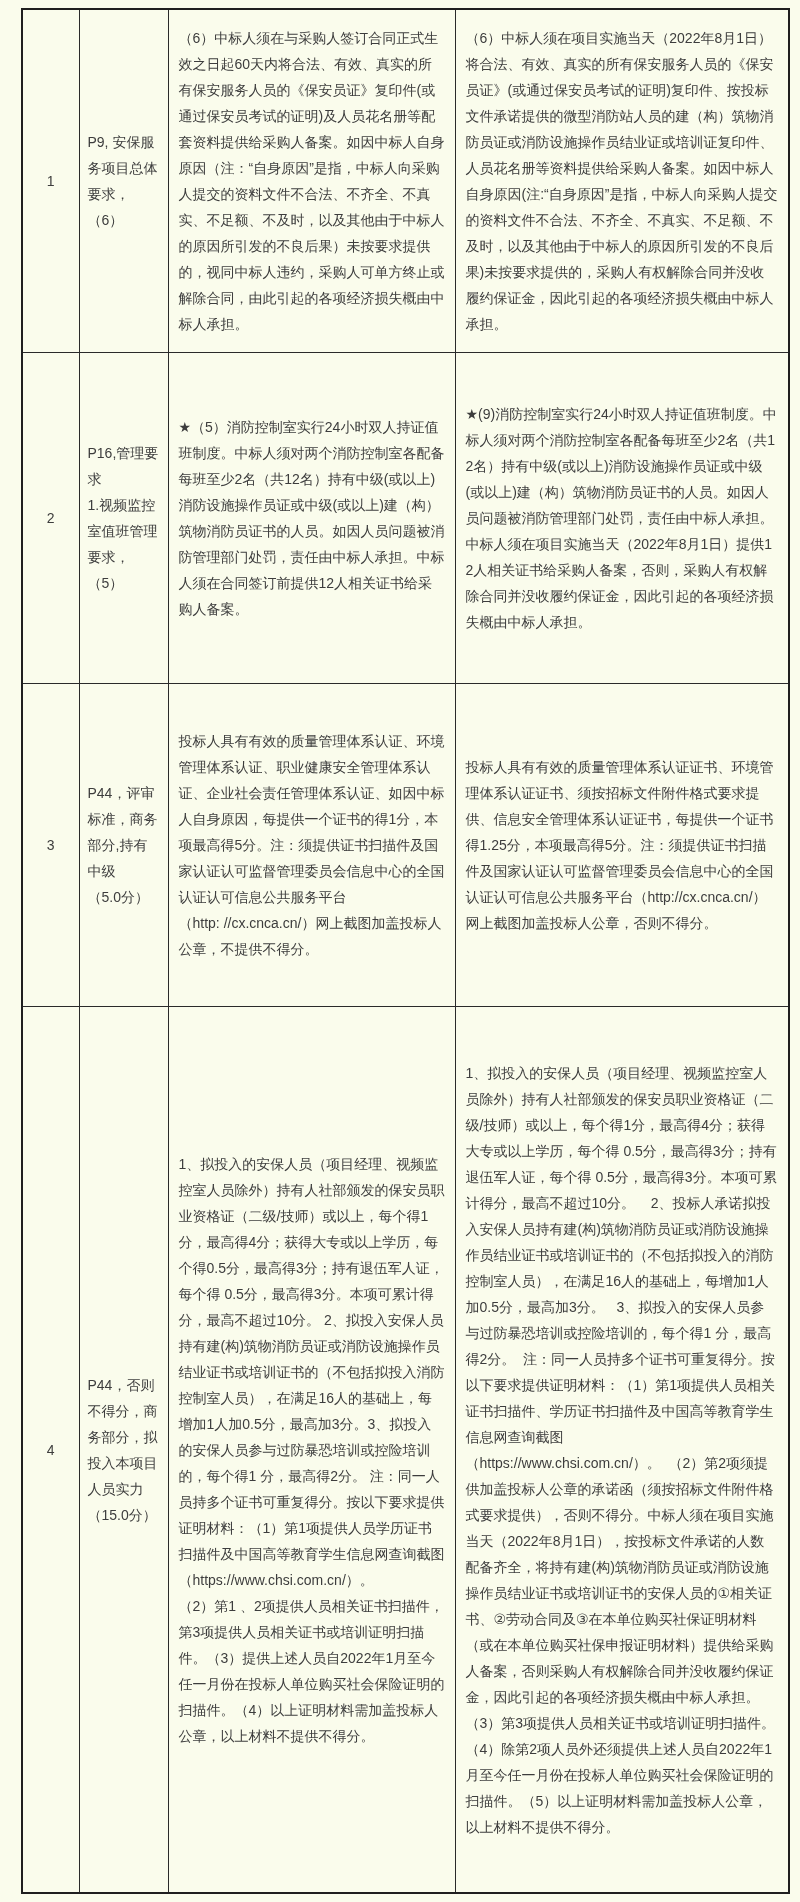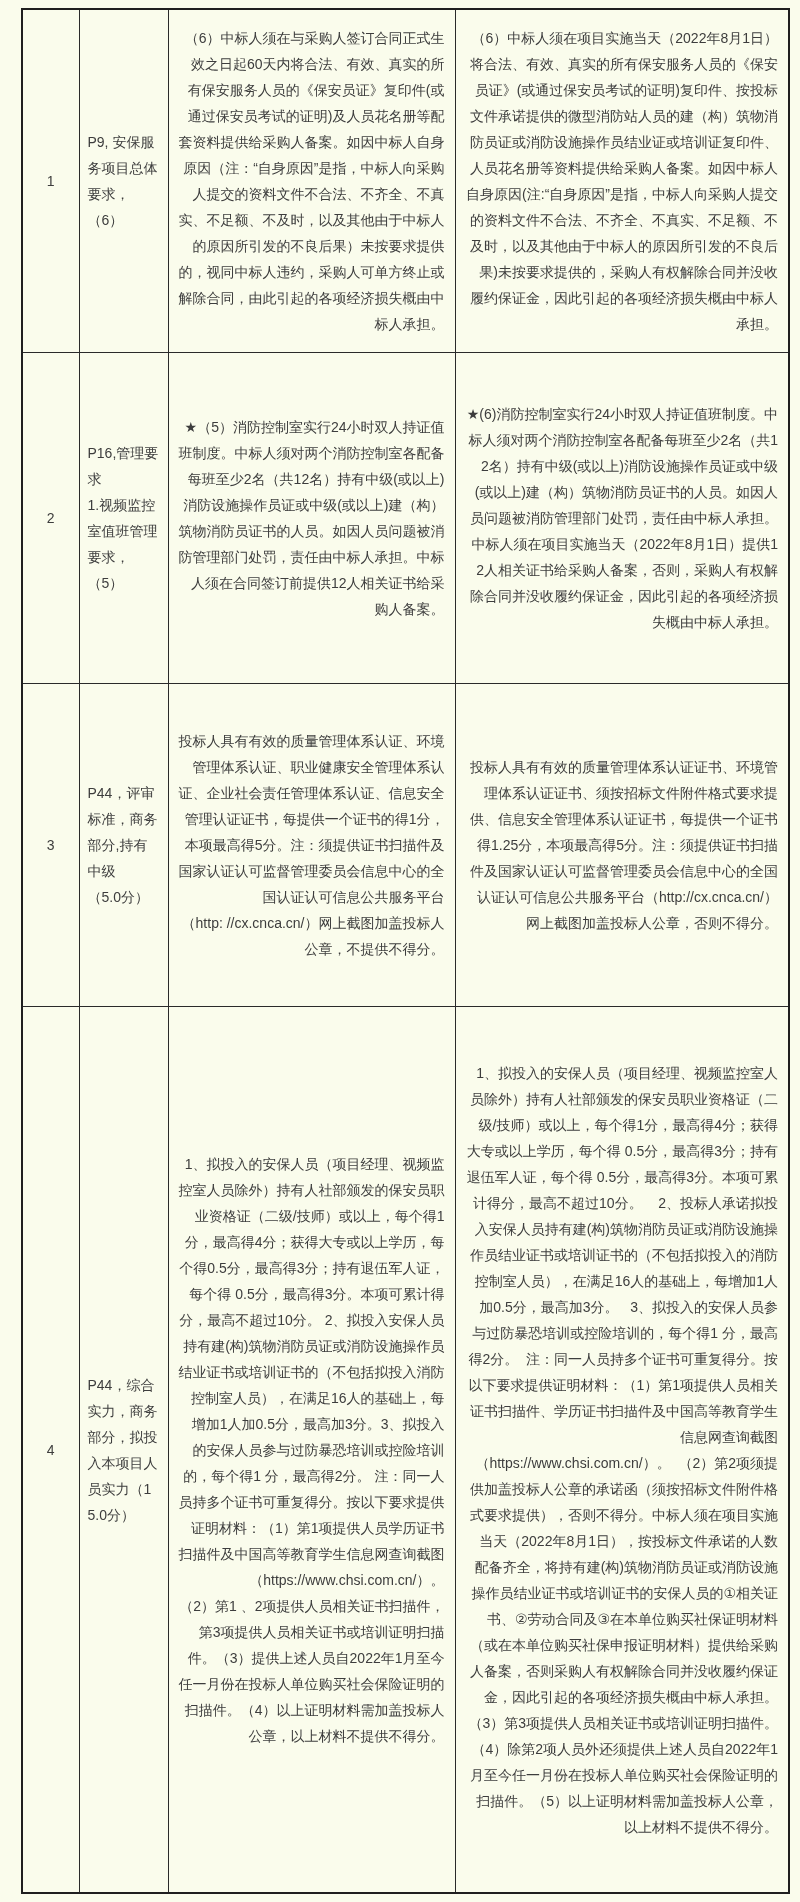--- a/index.html
+++ b/index.html
@@ -37,21 +37,21 @@
     text-align:center;
     padding:2px 4px;
   }
   td.loc-cell{
     text-align:left;
     padding:16px 8px;
     white-space:pre-wrap;
     word-break:break-all;
   }
   td.txt-cell{
-    text-align:right;
+    text-align:left;
     padding:14px 10px;
     white-space:pre-wrap;
     word-break:break-all;
   }
   col.c-no{width:57px;}
   col.c-loc{width:89px;}
   col.c-orig{width:287px;}
   col.c-rev{width:334px;}
   tr.hdr-row{height:34px;}
   tr.r1{height:318px;}
@@ -76,35 +76,35 @@
       <td class="loc-cell">P9, 安保服务项目总体要求，（6）</td>
       <td class="txt-cell">（6）中标人须在与采购人签订合同正式生效之日起60天内将合法、有效、真实的所有保安服务人员的《保安员证》复印件(或通过保安员考试的证明)及人员花名册等配套资料提供给采购人备案。如因中标人自身原因（注：“自身原因”是指，中标人向采购人提交的资料文件不合法、不齐全、不真实、不足额、不及时，以及其他由于中标人的原因所引发的不良后果）未按要求提供的，视同中标人违约，采购人可单方终止或解除合同，由此引起的各项经济损失概由中标人承担。</td>
       <td class="txt-cell">（6）中标人须在项目实施当天（2022年8月1日）将合法、有效、真实的所有保安服务人员的《保安员证》(或通过保安员考试的证明)复印件、按投标文件承诺提供的微型消防站人员的建（构）筑物消防员证或消防设施操作员结业证或培训证复印件、人员花名册等资料提供给采购人备案。如因中标人自身原因(注:“自身原因”是指，中标人向采购人提交的资料文件不合法、不齐全、不真实、不足额、不及时，以及其他由于中标人的原因所引发的不良后果)未按要求提供的，采购人有权解除合同并没收履约保证金，因此引起的各项经济损失概由中标人承担。</td>
     </tr>
 
     <tr class="r2">
       <td class="no-cell">2</td>
       <td class="loc-cell">P16,管理要求
 1.视频监控室值班管理要求，（5）</td>
       <td class="txt-cell">★（5）消防控制室实行24小时双人持证值班制度。中标人须对两个消防控制室各配备每班至少2名（共12名）持有中级(或以上)消防设施操作员证或中级(或以上)建（构）筑物消防员证书的人员。如因人员问题被消防管理部门处罚，责任由中标人承担。中标人须在合同签订前提供12人相关证书给采购人备案。</td>
-      <td class="txt-cell">★(6)消防控制室实行24小时双人持证值班制度。中标人须对两个消防控制室各配备每班至少2名（共12名）持有中级(或以上)消防设施操作员证或中级(或以上)建（构）筑物消防员证书的人员。如因人员问题被消防管理部门处罚，责任由中标人承担。中标人须在项目实施当天（2022年8月1日）提供12人相关证书给采购人备案，否则，采购人有权解除合同并没收履约保证金，因此引起的各项经济损失概由中标人承担。</td>
+      <td class="txt-cell">★(9)消防控制室实行24小时双人持证值班制度。中标人须对两个消防控制室各配备每班至少2名（共12名）持有中级(或以上)消防设施操作员证或中级(或以上)建（构）筑物消防员证书的人员。如因人员问题被消防管理部门处罚，责任由中标人承担。中标人须在项目实施当天（2022年8月1日）提供12人相关证书给采购人备案，否则，采购人有权解除合同并没收履约保证金，因此引起的各项经济损失概由中标人承担。</td>
     </tr>
 
     <tr class="r3">
       <td class="no-cell">3</td>
       <td class="loc-cell">P44，评审标准，商务部分,持有中级
 （5.0分）</td>
-      <td class="txt-cell">投标人具有有效的质量管理体系认证、环境管理体系认证、职业健康安全管理体系认证、企业社会责任管理体系认证、信息安全管理认证证书，每提供一个证书的得1分，本项最高得5分。注：须提供证书扫描件及国家认证认可监督管理委员会信息中心的全国认证认可信息公共服务平台
+      <td class="txt-cell">投标人具有有效的质量管理体系认证、环境管理体系认证、职业健康安全管理体系认证、企业社会责任管理体系认证、如因中标人自身原因，每提供一个证书的得1分，本项最高得5分。注：须提供证书扫描件及国家认证认可监督管理委员会信息中心的全国认证认可信息公共服务平台
 （http: //cx.cnca.cn/）网上截图加盖投标人公章，不提供不得分。</td>
       <td class="txt-cell">投标人具有有效的质量管理体系认证证书、环境管理体系认证证书、须按招标文件附件格式要求提供、信息安全管理体系认证证书，每提供一个证书得1.25分，本项最高得5分。注：须提供证书扫描件及国家认证认可监督管理委员会信息中心的全国认证认可信息公共服务平台（http://cx.cnca.cn/）网上截图加盖投标人公章，否则不得分。</td>
     </tr>
 
     <tr class="r4">
       <td class="no-cell">4</td>
-      <td class="loc-cell">P44，综合实力，商务部分，拟投入本项目人员实力（15.0分）</td>
+      <td class="loc-cell">P44，否则不得分，商务部分，拟投入本项目人员实力（15.0分）</td>
       <td class="txt-cell">1、拟投入的安保人员（项目经理、视频监控室人员除外）持有人社部颁发的保安员职业资格证（二级/技师）或以上，每个得1分，最高得4分；获得大专或以上学历，每个得0.5分，最高得3分；持有退伍军人证，每个得 0.5分，最高得3分。本项可累计得分，最高不超过10分。 2、拟投入安保人员持有建(构)筑物消防员证或消防设施操作员结业证书或培训证书的（不包括拟投入消防控制室人员），在满足16人的基础上，每增加1人加0.5分，最高加3分。3、拟投入的安保人员参与过防暴恐培训或控险培训的，每个得1 分，最高得2分。 注：同一人员持多个证书可重复得分。按以下要求提供证明材料：（1）第1项提供人员学历证书扫描件及中国高等教育学生信息网查询截图
 （https://www.chsi.com.cn/）。
 （2）第1 、2项提供人员相关证书扫描件，第3项提供人员相关证书或培训证明扫描件。（3）提供上述人员自2022年1月至今任一月份在投标人单位购买社会保险证明的扫描件。（4）以上证明材料需加盖投标人公章，以上材料不提供不得分。</td>
       <td class="txt-cell">1、拟投入的安保人员（项目经理、视频监控室人员除外）持有人社部颁发的保安员职业资格证（二级/技师）或以上，每个得1分，最高得4分；获得大专或以上学历，每个得 0.5分，最高得3分；持有退伍军人证，每个得 0.5分，最高得3分。本项可累计得分，最高不超过10分。    2、投标人承诺拟投入安保人员持有建(构)筑物消防员证或消防设施操作员结业证书或培训证书的（不包括拟投入的消防控制室人员），在满足16人的基础上，每增加1人加0.5分，最高加3分。   3、拟投入的安保人员参与过防暴恐培训或控险培训的，每个得1 分，最高得2分。  注：同一人员持多个证书可重复得分。按以下要求提供证明材料：（1）第1项提供人员相关证书扫描件、学历证书扫描件及中国高等教育学生信息网查询截图
 （https://www.chsi.com.cn/）。  （2）第2项须提供加盖投标人公章的承诺函（须按招标文件附件格式要求提供），否则不得分。中标人须在项目实施当天（2022年8月1日），按投标文件承诺的人数配备齐全，将持有建(构)筑物消防员证或消防设施操作员结业证书或培训证书的安保人员的①相关证书、②劳动合同及③在本单位购买社保证明材料（或在本单位购买社保申报证明材料）提供给采购人备案，否则采购人有权解除合同并没收履约保证金，因此引起的各项经济损失概由中标人承担。（3）第3项提供人员相关证书或培训证明扫描件。（4）除第2项人员外还须提供上述人员自2022年1月至今任一月份在投标人单位购买社会保险证明的扫描件。（5）以上证明材料需加盖投标人公章，以上材料不提供不得分。</td>
     </tr>
   </tbody>
 </table>
 
 </body></html>

